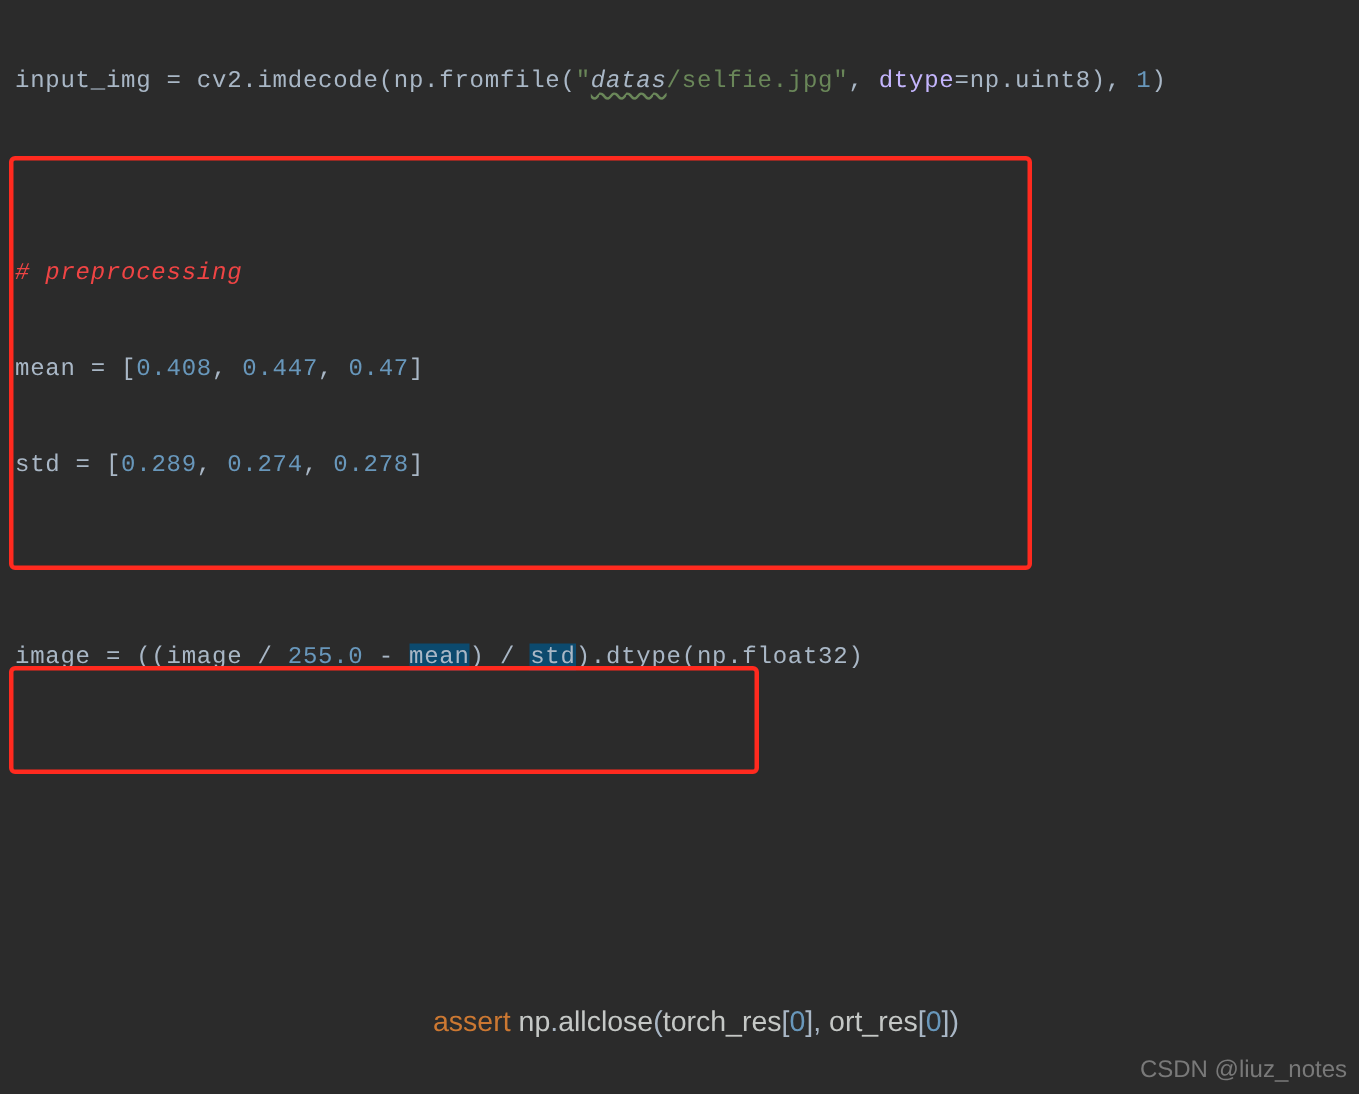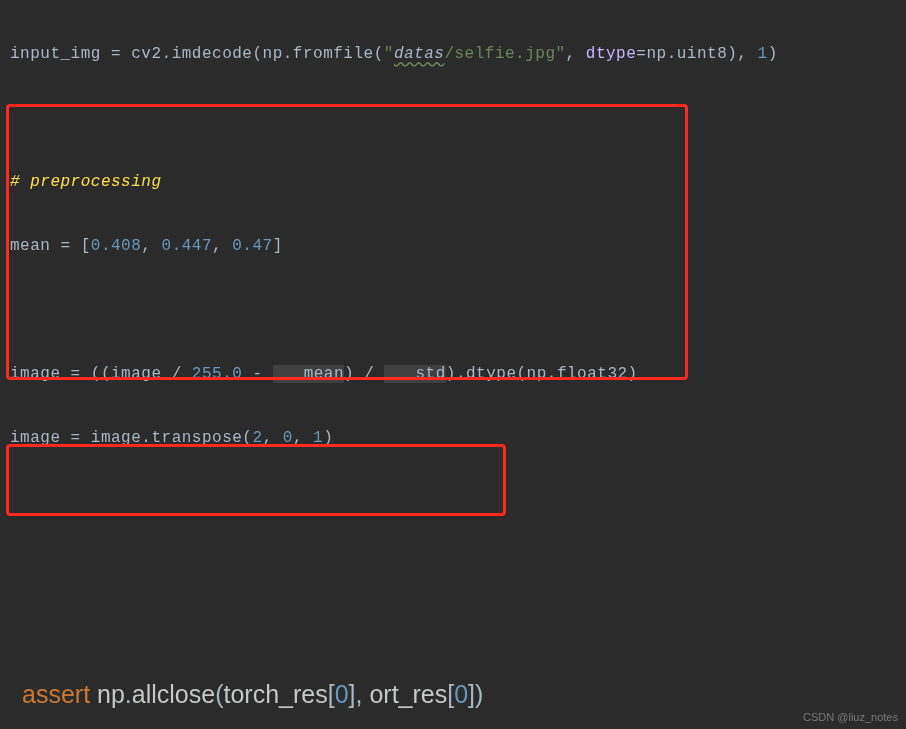--- a/index.html
+++ b/index.html
@@ -17,74 +17,75 @@
     padding:6px 10px 0 10px;
     line-height:32px;
     white-space:pre;
     letter-spacing:0.5px;
   }
   .line { height:32px; }
   .v  { color:#a9b7c6; }          
   .nm { color:#6897bb; }          
   .st { color:#6a8759; }          
   .cm { color:#808080; }          
-  .cm2{ color:#fde047; font-style:italic; }          
+  .cm2{ color:#ef4444; font-style:italic; }          
   .err{ color:#a9b7c6; text-decoration:underline wavy #6a8759; text-underline-offset:3px;font-style:italic;}
   .kwc{ color:#c4b5fd; }
-  .sel{ background:#404040;padding-left:31px; }
+  .sel{ background:#0c4a6e; }
 
   .redbox1 {
     position:absolute;
     left:6px; top:104px;
     width:682px; height:276px;
     border:3px solid #ff2a1f;
     border-radius:4px;
     pointer-events:none;
   }
   .redbox2 {
     position:absolute;
     left:6px; top:444px;
     width:500px; height:72px;
     border:3px solid #ff2a1f;
     border-radius:4px;
     pointer-events:none;
   }
   .bottom-bar {
     position:absolute;
-    left:0; bottom:20px;
+    left:0; bottom:36px;
     width:100%;
     color:#e6e6e6;
     font-family:"Segoe UI","Helvetica Neue",Arial,sans-serif;
-    font-size:25px;
+    font-size:19px;
     padding-left:22px;
+    text-align:center;
   }
   .bottom-bar .as { color:#cc7832; }
   .bottom-bar .np { color:#c5c8c6; }
   .bottom-bar .br { color:#a9b7c6; }
   .bottom-bar .z  { color:#6897bb; }
   .watermark {
     position:absolute;
     right:8px; bottom:6px;
     font-family:"Segoe UI",Arial,sans-serif;
-    font-size:11px;
+    font-size:16px;
     color:#9a9a9a;
     opacity:0.7;
   }
 </style>
 </head>
 <body>
 
 <div class="code-area">
 <div class="line"><span class="v">input_img = cv2.imdecode(np.fromfile(</span><span class="st">"</span><span class="st err">datas</span><span class="st">/selfie.jpg"</span><span class="v">, </span><span class="kwc">dtype</span><span class="v">=np.uint8), </span><span class="nm">1</span><span class="v">)</span></div>
 <div class="line"></div>
 <div class="line"><span class="cm2"># preprocessing</span></div>
 <div class="line"><span class="v">mean = [</span><span class="nm">0.408</span><span class="v">, </span><span class="nm">0.447</span><span class="v">, </span><span class="nm">0.47</span><span class="v">]</span></div>
+<div class="line"><span class="v">std = [</span><span class="nm">0.289</span><span class="v">, </span><span class="nm">0.274</span><span class="v">, </span><span class="nm">0.278</span><span class="v">]</span></div>
 <div class="line"></div>
 <div class="line"><span class="v">image = ((image / </span><span class="nm">255.0</span><span class="v"> - </span><span class="v sel">mean</span><span class="v">) / </span><span class="v sel">std</span><span class="v">).dtype(np.float32)</span></div>
-<div class="line"><span class="v">image = image.transpose(</span><span class="nm">2</span><span class="v">, </span><span class="nm">0</span><span class="v">, </span><span class="nm">1</span><span class="v">)</span></div>
 
 
 
 
 
 
 
 
 
 

